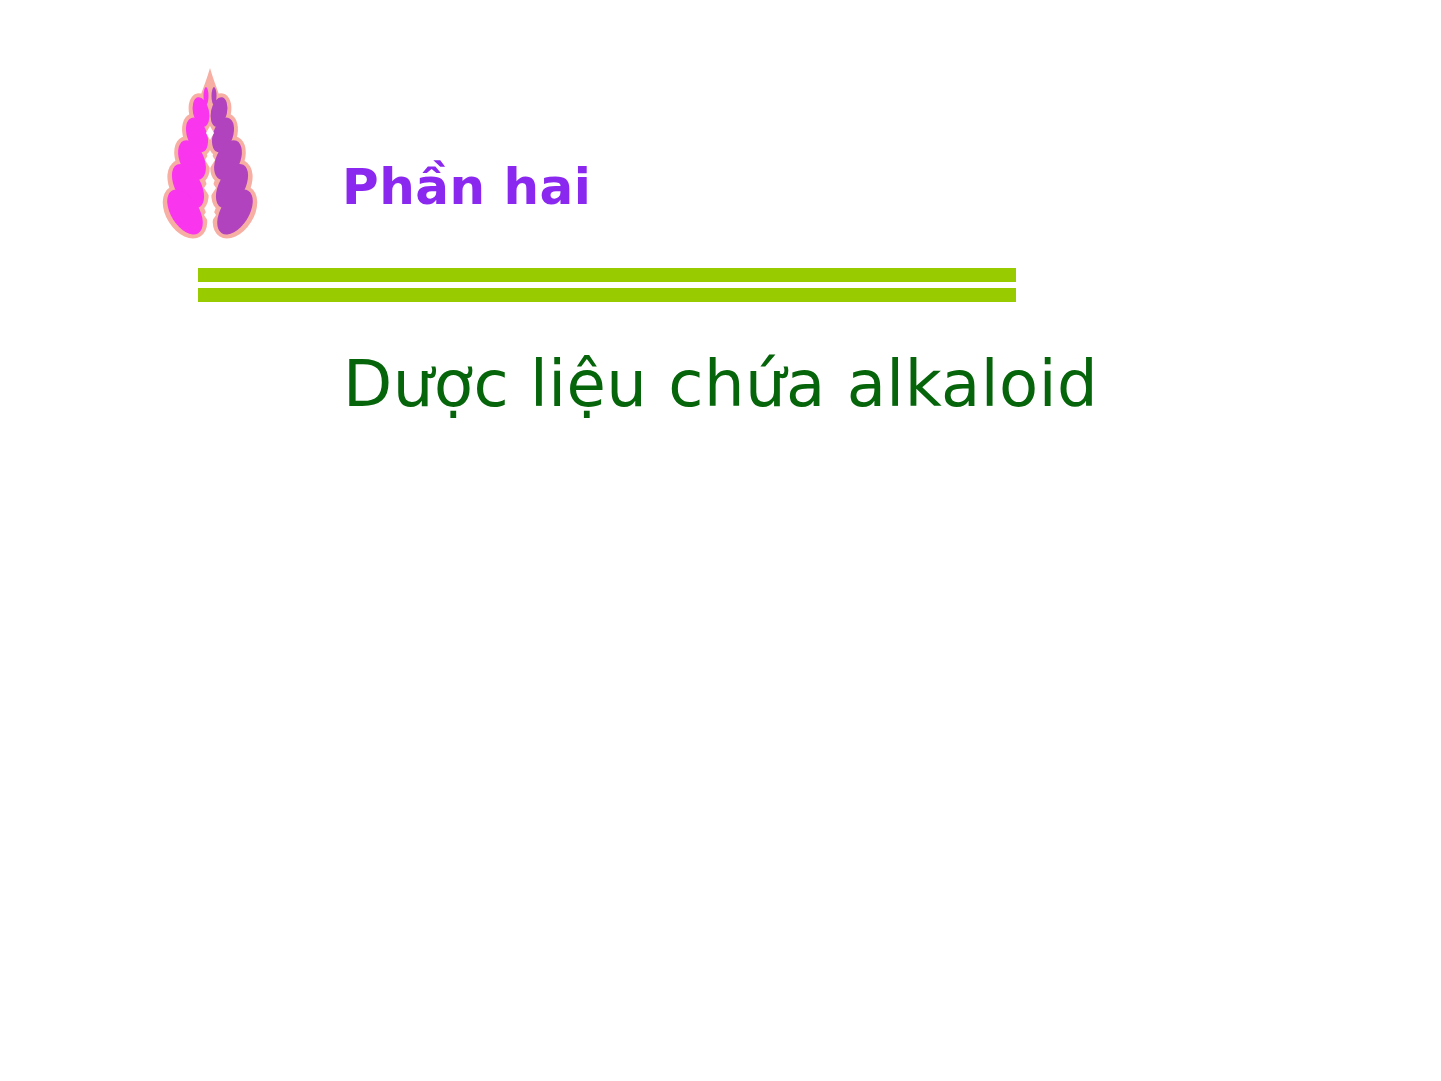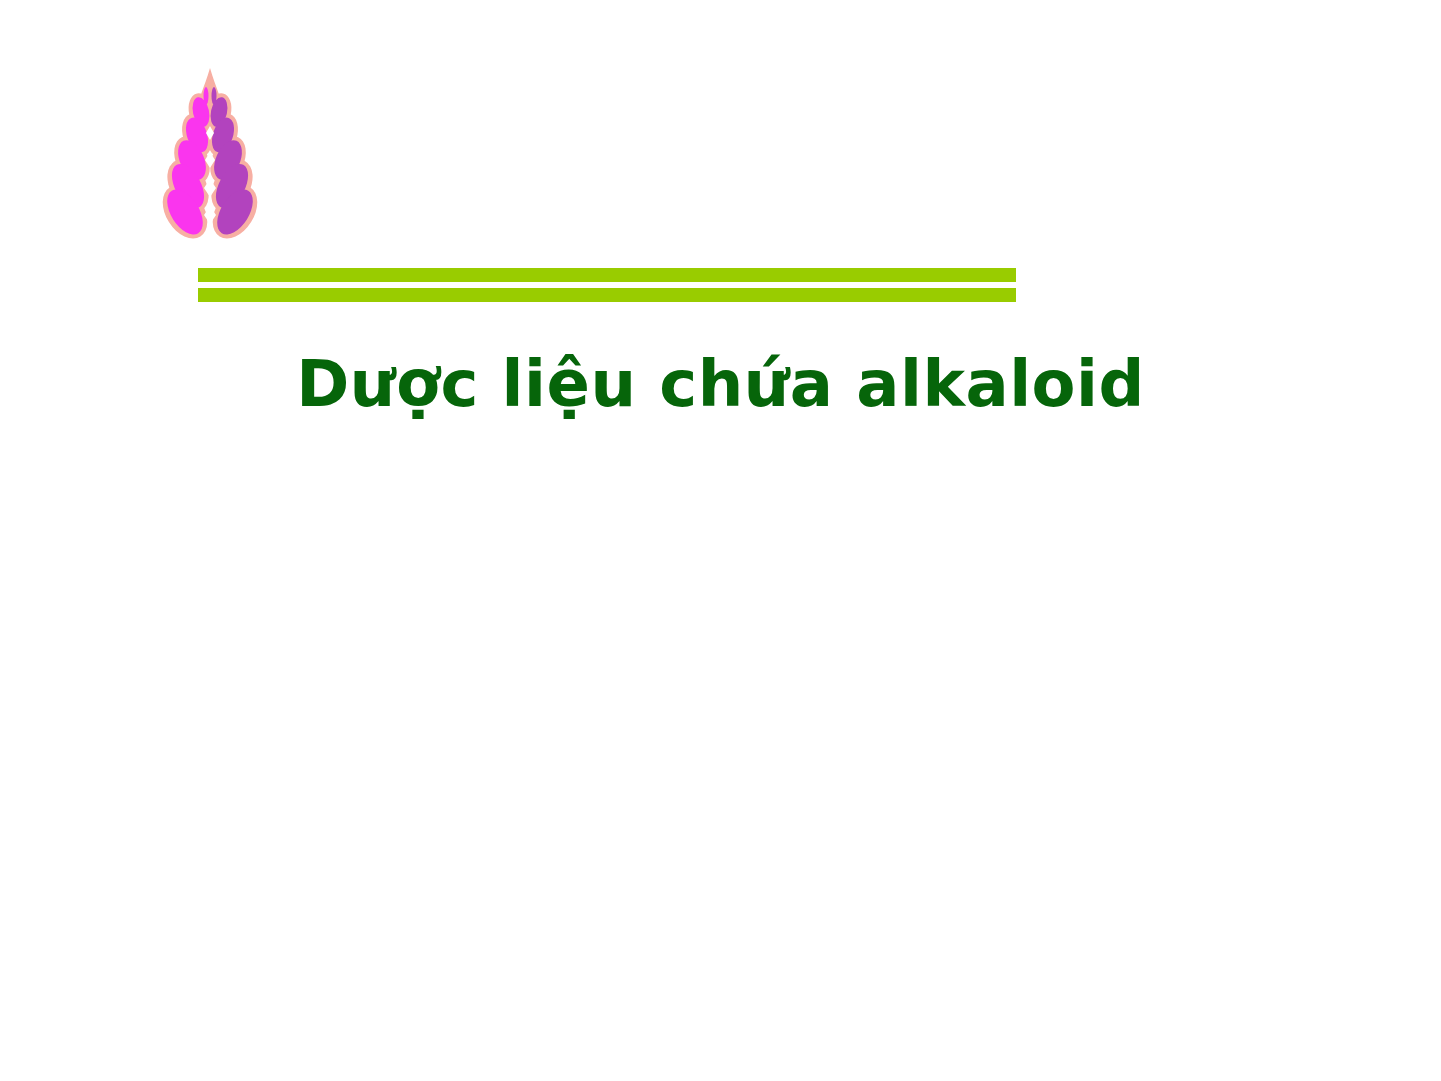--- a/index.html
+++ b/index.html
@@ -69,21 +69,21 @@
   }
 
   
   #main-title {
     position: absolute;
     left: 0;
     top: 348px;
     width: 1441px;
     text-align: center;
     font-family: "DejaVu Sans", "Liberation Sans", sans-serif;
-    font-weight: bold;
+    font-weight: normal;
     font-size: 64px;
     line-height: 1.15;
     letter-spacing: 0.5px;
     color: #06650A;
     white-space: nowrap;
   }
 
   
   #content-area {
     position: absolute;
@@ -144,20 +144,21 @@
 
       <g>
         <path d="M50 60 L46 67 L50 74 L54 67 Z" fill="#ffffff"></path>
         <path d="M50 86 L45 94 L50 102 L55 94 Z" fill="#ffffff"></path>
         <path d="M50 113 L44 122 L50 131 L56 122 Z" fill="#ffffff"></path>
         <path d="M50 140 L44 149 L50 158 L56 149 Z" fill="#ffffff"></path>
       </g>
     </svg>
   </div>
 
+  <div id="section-label">Phần hai</div>
 
   <div id="rule-group">
     <div class="rule-bar"></div>
     <div class="rule-gap"></div>
     <div class="rule-bar"></div>
   </div>
 
   <div id="main-title">Dược liệu chứa alkaloid</div>
 
   <div id="content-area"></div>

